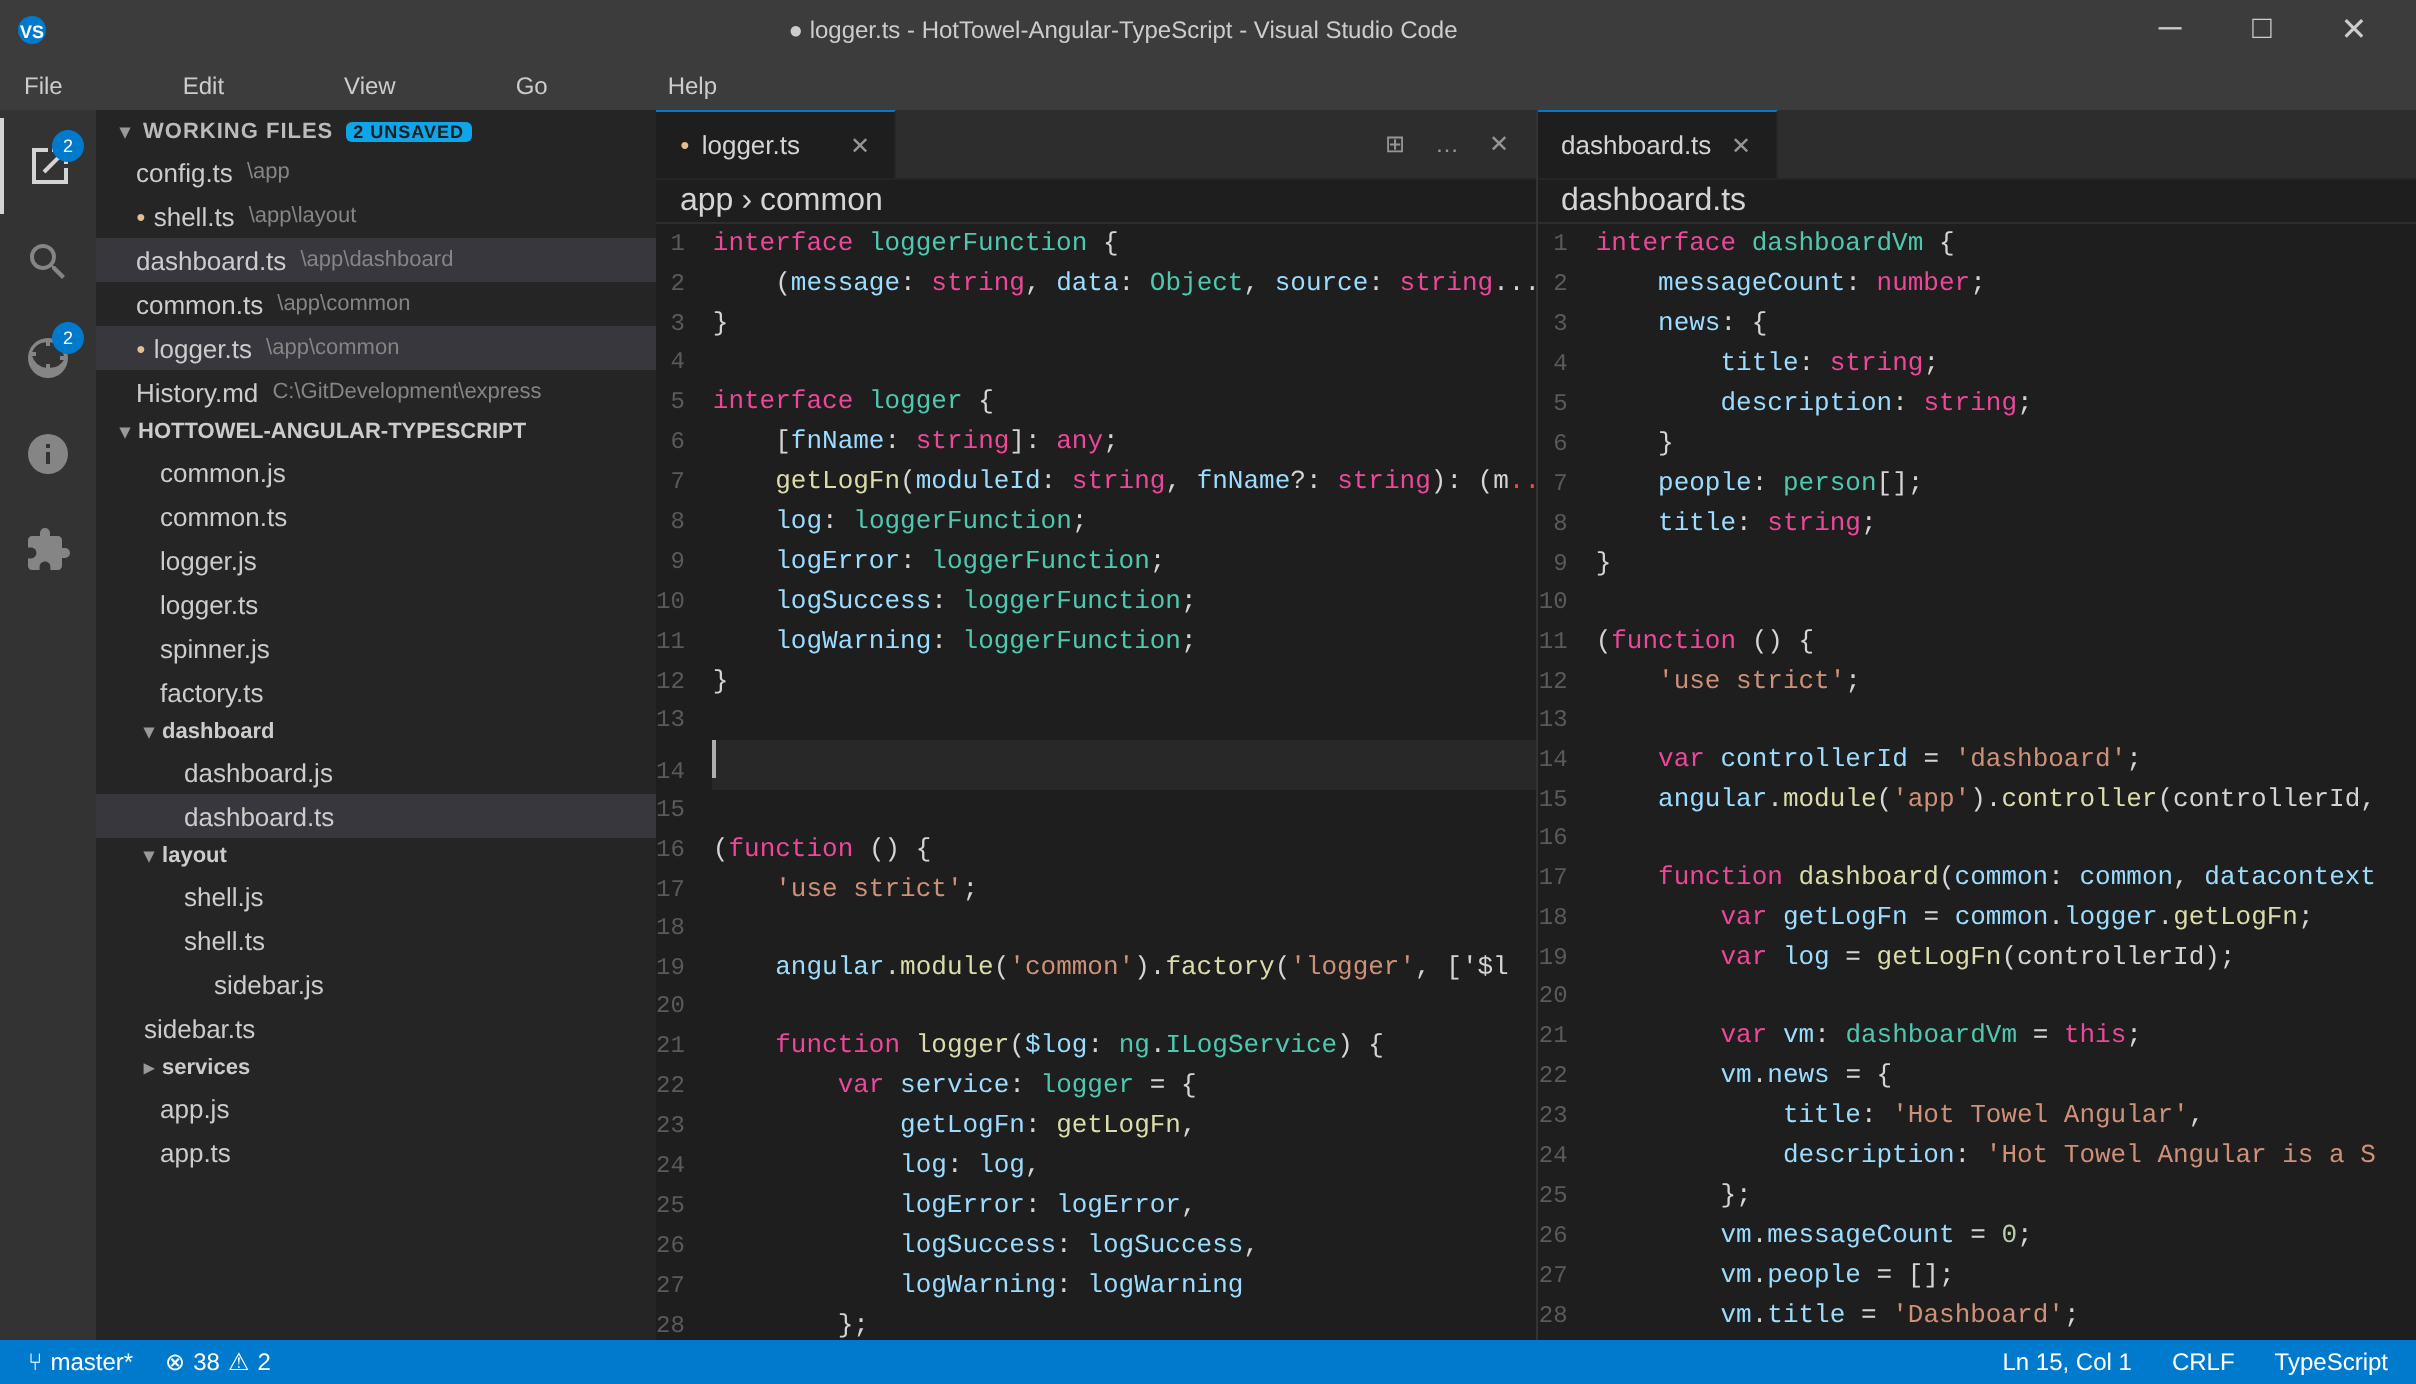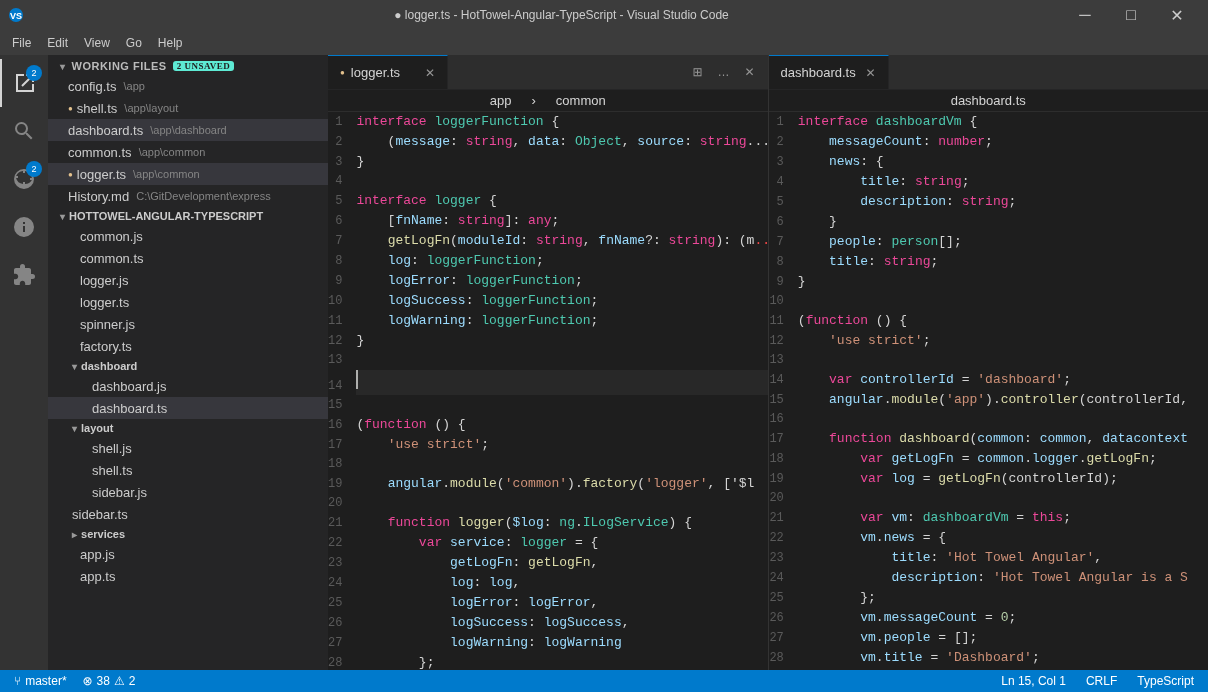--- a/index.html
+++ b/index.html
@@ -30,20 +30,21 @@
       cursor: pointer; color: #cccccc; font-size: 16px;
     }
 
     
     #menubar {
       background: #3c3c3c;
       height: 25px;
       display: flex;
       align-items: center;
       padding: 0 4px;
+      gap: 44px;
     }
     #menubar .menu-item {
       padding: 2px 8px;
       cursor: pointer;
       color: #cccccc;
       font-size: 12px;
     }
 
     
     #main {
@@ -131,24 +132,23 @@
     }
     .sidebar-subfile.active { background: #37373d; }
     .working-files-header {
       display: flex; align-items: center;
       padding: 5px 12px 3px 12px;
       font-size: 11px; font-weight: 700;
       color: #bbbbbb; letter-spacing: 0.5px;
       gap: 6px;
     }
     .unsaved-badge {
-      background: #5eead4; color: #1e1e1e;
+      background: #0ea5e9; color: #1e1e1e;
       border-radius: 3px; font-size: 9px; padding: 0 4px;
       font-weight: 700;
-      font-family: Liberation Serif, serif;
     }
     .chevron { font-size: 10px; color: #999; }
 
     
     #editors {
       flex: 1;
       display: flex;
       overflow: hidden;
     }
 
@@ -188,25 +188,25 @@
     }
     .tab-action-btn {
       width: 24px; height: 24px;
       display: flex; align-items: center; justify-content: center;
       cursor: pointer; color: #969696; border-radius: 3px;
     }
 
     .breadcrumb {
       background: #1e1e1e;
       padding: 3px 12px;
-      font-size: 13px;
+      font-size: 16px;
       color: #858585;
       border-bottom: 1px solid #2d2d2d;
       height: 22px;
-      display: flex; align-items: center; gap: 20px; justify-content: center;
+      display: flex; align-items: center; gap: 4px;
     }
     .breadcrumb span { color: #d4d4d4; }
 
     .editor-content {
       flex: 1;
       overflow: auto;
       background: #1e1e1e;
       font-family: 'Consolas', 'Courier New', monospace;
       font-size: 13px;
       line-height: 19px;
@@ -382,21 +382,21 @@
     </div>
     <div class="sidebar-subfile" style="padding-left:44px;">dashboard.js</div>
     <div class="sidebar-subfile active" style="padding-left:44px;background:#37373d;">dashboard.ts</div>
 
     <div class="sidebar-group-header" style="padding-left:24px;">
       <span class="chevron">▾</span>
       <span>layout</span>
     </div>
     <div class="sidebar-subfile" style="padding-left:44px;">shell.js</div>
     <div class="sidebar-subfile" style="padding-left:44px;">shell.ts</div>
-    <div class="sidebar-subfile" style="padding-left:44px;">sidebar.js</div>
+    <div class="sidebar-subfile" style="padding-left:59px;">sidebar.js</div>
     <div class="sidebar-subfile" style="padding-left:24px;">sidebar.ts</div>
 
     <div class="sidebar-group-header" style="padding-left:24px;">
       <span class="chevron">▸</span>
       <span>services</span>
     </div>
 
     <div class="sidebar-subfile">app.js</div>
     <div class="sidebar-subfile">app.ts</div>
   </div>

